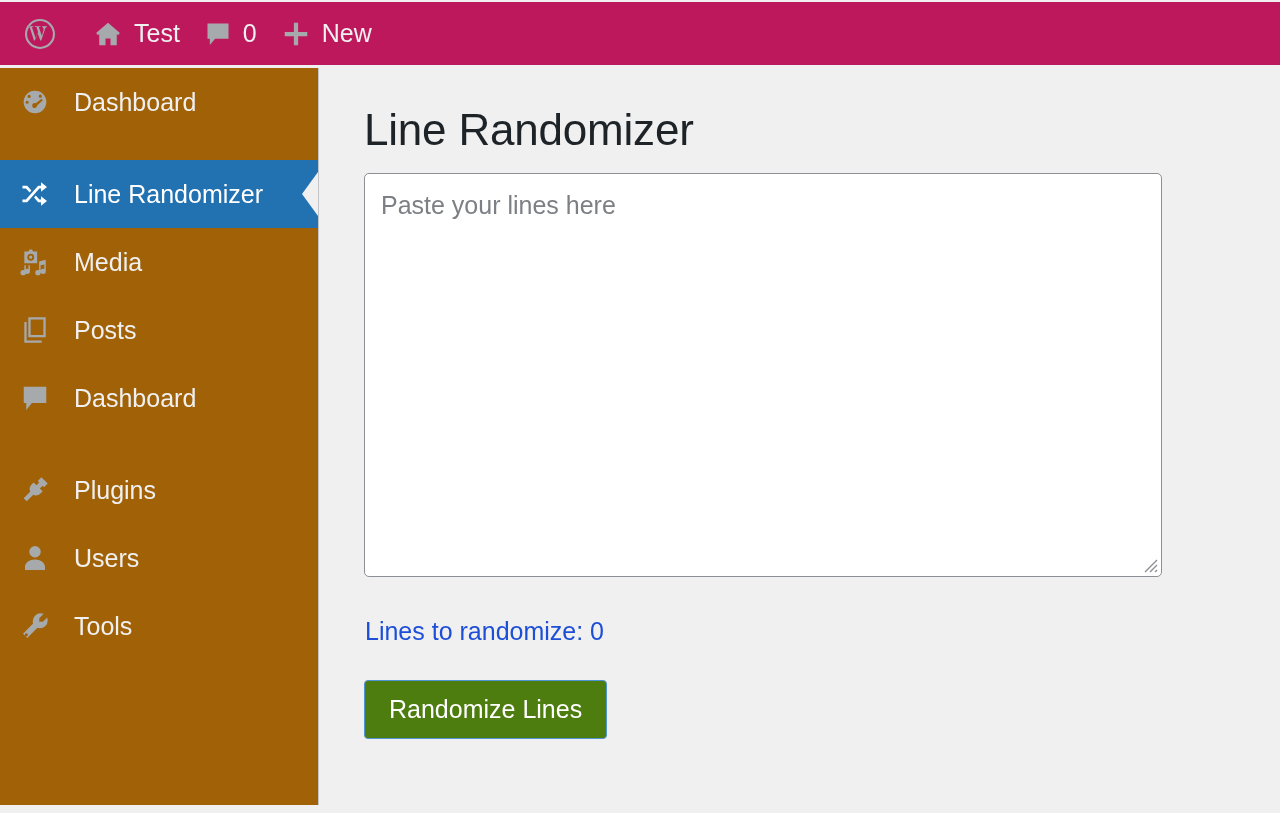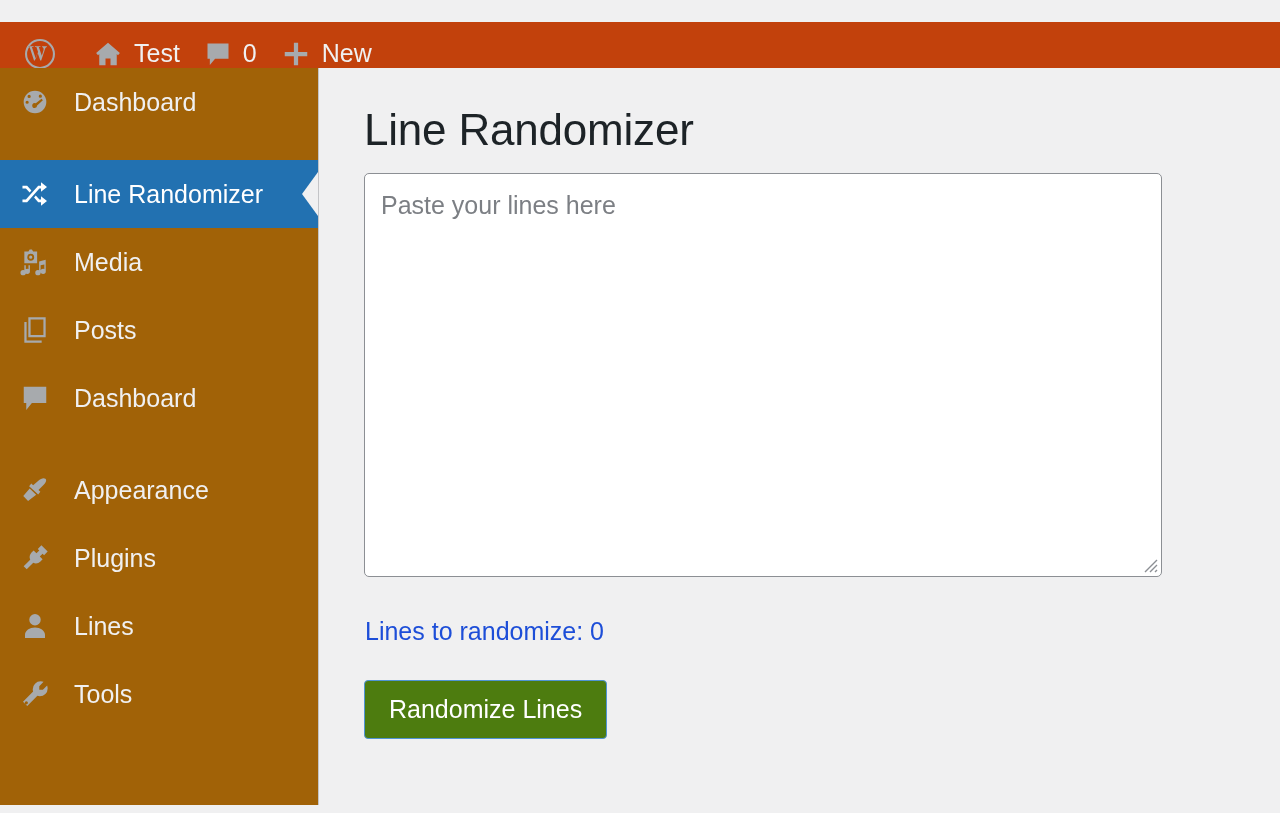--- a/index.html
+++ b/index.html
@@ -18,23 +18,23 @@
 
   
   .top-strip {
     position: absolute; top: 0; left: 0;
     width: 1280px; height: 5px;
     background: #f0f0f1;
   }
 
   
   .admin-bar {
-    position: absolute; top: 22px; left: 0;
+    position: absolute; top: 2px; left: 0;
     width: 1280px; height: 63px;
-    background: #c2410c;
+    background: #be185d;
     display: flex;
     align-items: center;
     padding-left: 10px;
   }
   .ab-item {
     display: flex;
     align-items: center;
     height: 63px;
     padding: 0 12px;
     color: #f0f0f1;
@@ -254,45 +254,37 @@
       <span class="mi-icon">
         <svg width="30" height="30" viewBox="0 0 24 24">
           <path fill="#a7aaad" d="M3 3 21 3 21 16 9.5 16 5 21.5 5 16 3 16Z"></path>
         </svg>
       </span>
       <span class="mi-label">Dashboard</span>
     </div>
 
     <div class="menu-sep"></div>
 
-    <div class="menu-item">
-      <span class="mi-icon">
-        <svg width="32" height="32" viewBox="0 0 24 24">
-          <path fill="#a7aaad" d="M19.8 3.6C18.6 2.6 16.5 3.3 14.3 5.2L10.6 8.4 9.2 7.1 7.6 9.1 14.4 15.3 16 13.3 14.6 12 18 8.6C20.2 6.5 21 4.6 19.8 3.6M8 10.8 3.2 16.5 6.8 20.2 12.9 15.6Z"></path>
-        </svg>
-      </span>
-      <span class="mi-label">Appearance</span>
-    </div>
 
     <div class="menu-item">
       <span class="mi-icon">
         <svg width="32" height="32" viewBox="0 0 24 24">
           <path fill="#a7aaad" d="M16.8 2.5 14.1 5.2 15.2 6.3 13.1 8.4 11 6.3 9.4 7.9C7.9 9.4 7.6 11.5 8.4 13.3L3.5 18.2 5.8 20.5 10.7 15.6C12.5 16.4 14.6 16.1 16.1 14.6L17.7 13 15.6 10.9 17.7 8.8 18.8 9.9 21.5 7.2Z"></path>
         </svg>
       </span>
       <span class="mi-label">Plugins</span>
     </div>
 
     <div class="menu-item">
       <span class="mi-icon">
         <svg width="32" height="32" viewBox="0 0 24 24">
           <path fill="#a7aaad" d="M12 3A4.3 4.3 0 0 0 7.7 7.3 4.3 4.3 0 0 0 12 11.6 4.3 4.3 0 0 0 16.3 7.3 4.3 4.3 0 0 0 12 3M12 13.2C8 13.2 4.5 15.6 4.5 18.6L4.5 21 19.5 21 19.5 18.6C19.5 15.6 16 13.2 12 13.2Z"></path>
         </svg>
       </span>
-      <span class="mi-label">Lines</span>
+      <span class="mi-label">Users</span>
     </div>
 
     <div class="menu-item">
       <span class="mi-icon">
         <svg width="32" height="32" viewBox="0 0 24 24">
           <path fill="#a7aaad" d="M16.2 2.5A5.9 5.9 0 0 0 10.3 8.4C10.3 9 10.4 9.6 10.6 10.2L3 17.8 6.2 21 13.8 13.4C14.4 13.6 15 13.7 15.6 13.7A5.9 5.9 0 0 0 21.5 7.8C21.5 7 21.3 6.3 21.1 5.6L17.9 8.8 15.2 8.8 15.2 6.1 18.4 2.9C17.7 2.7 17 2.5 16.2 2.5M5.5 17.4A1.2 1.2 0 0 1 6.7 18.6 1.2 1.2 0 0 1 5.5 19.8 1.2 1.2 0 0 1 4.3 18.6 1.2 1.2 0 0 1 5.5 17.4Z"></path>
         </svg>
       </span>
       <span class="mi-label">Tools</span>
     </div>

